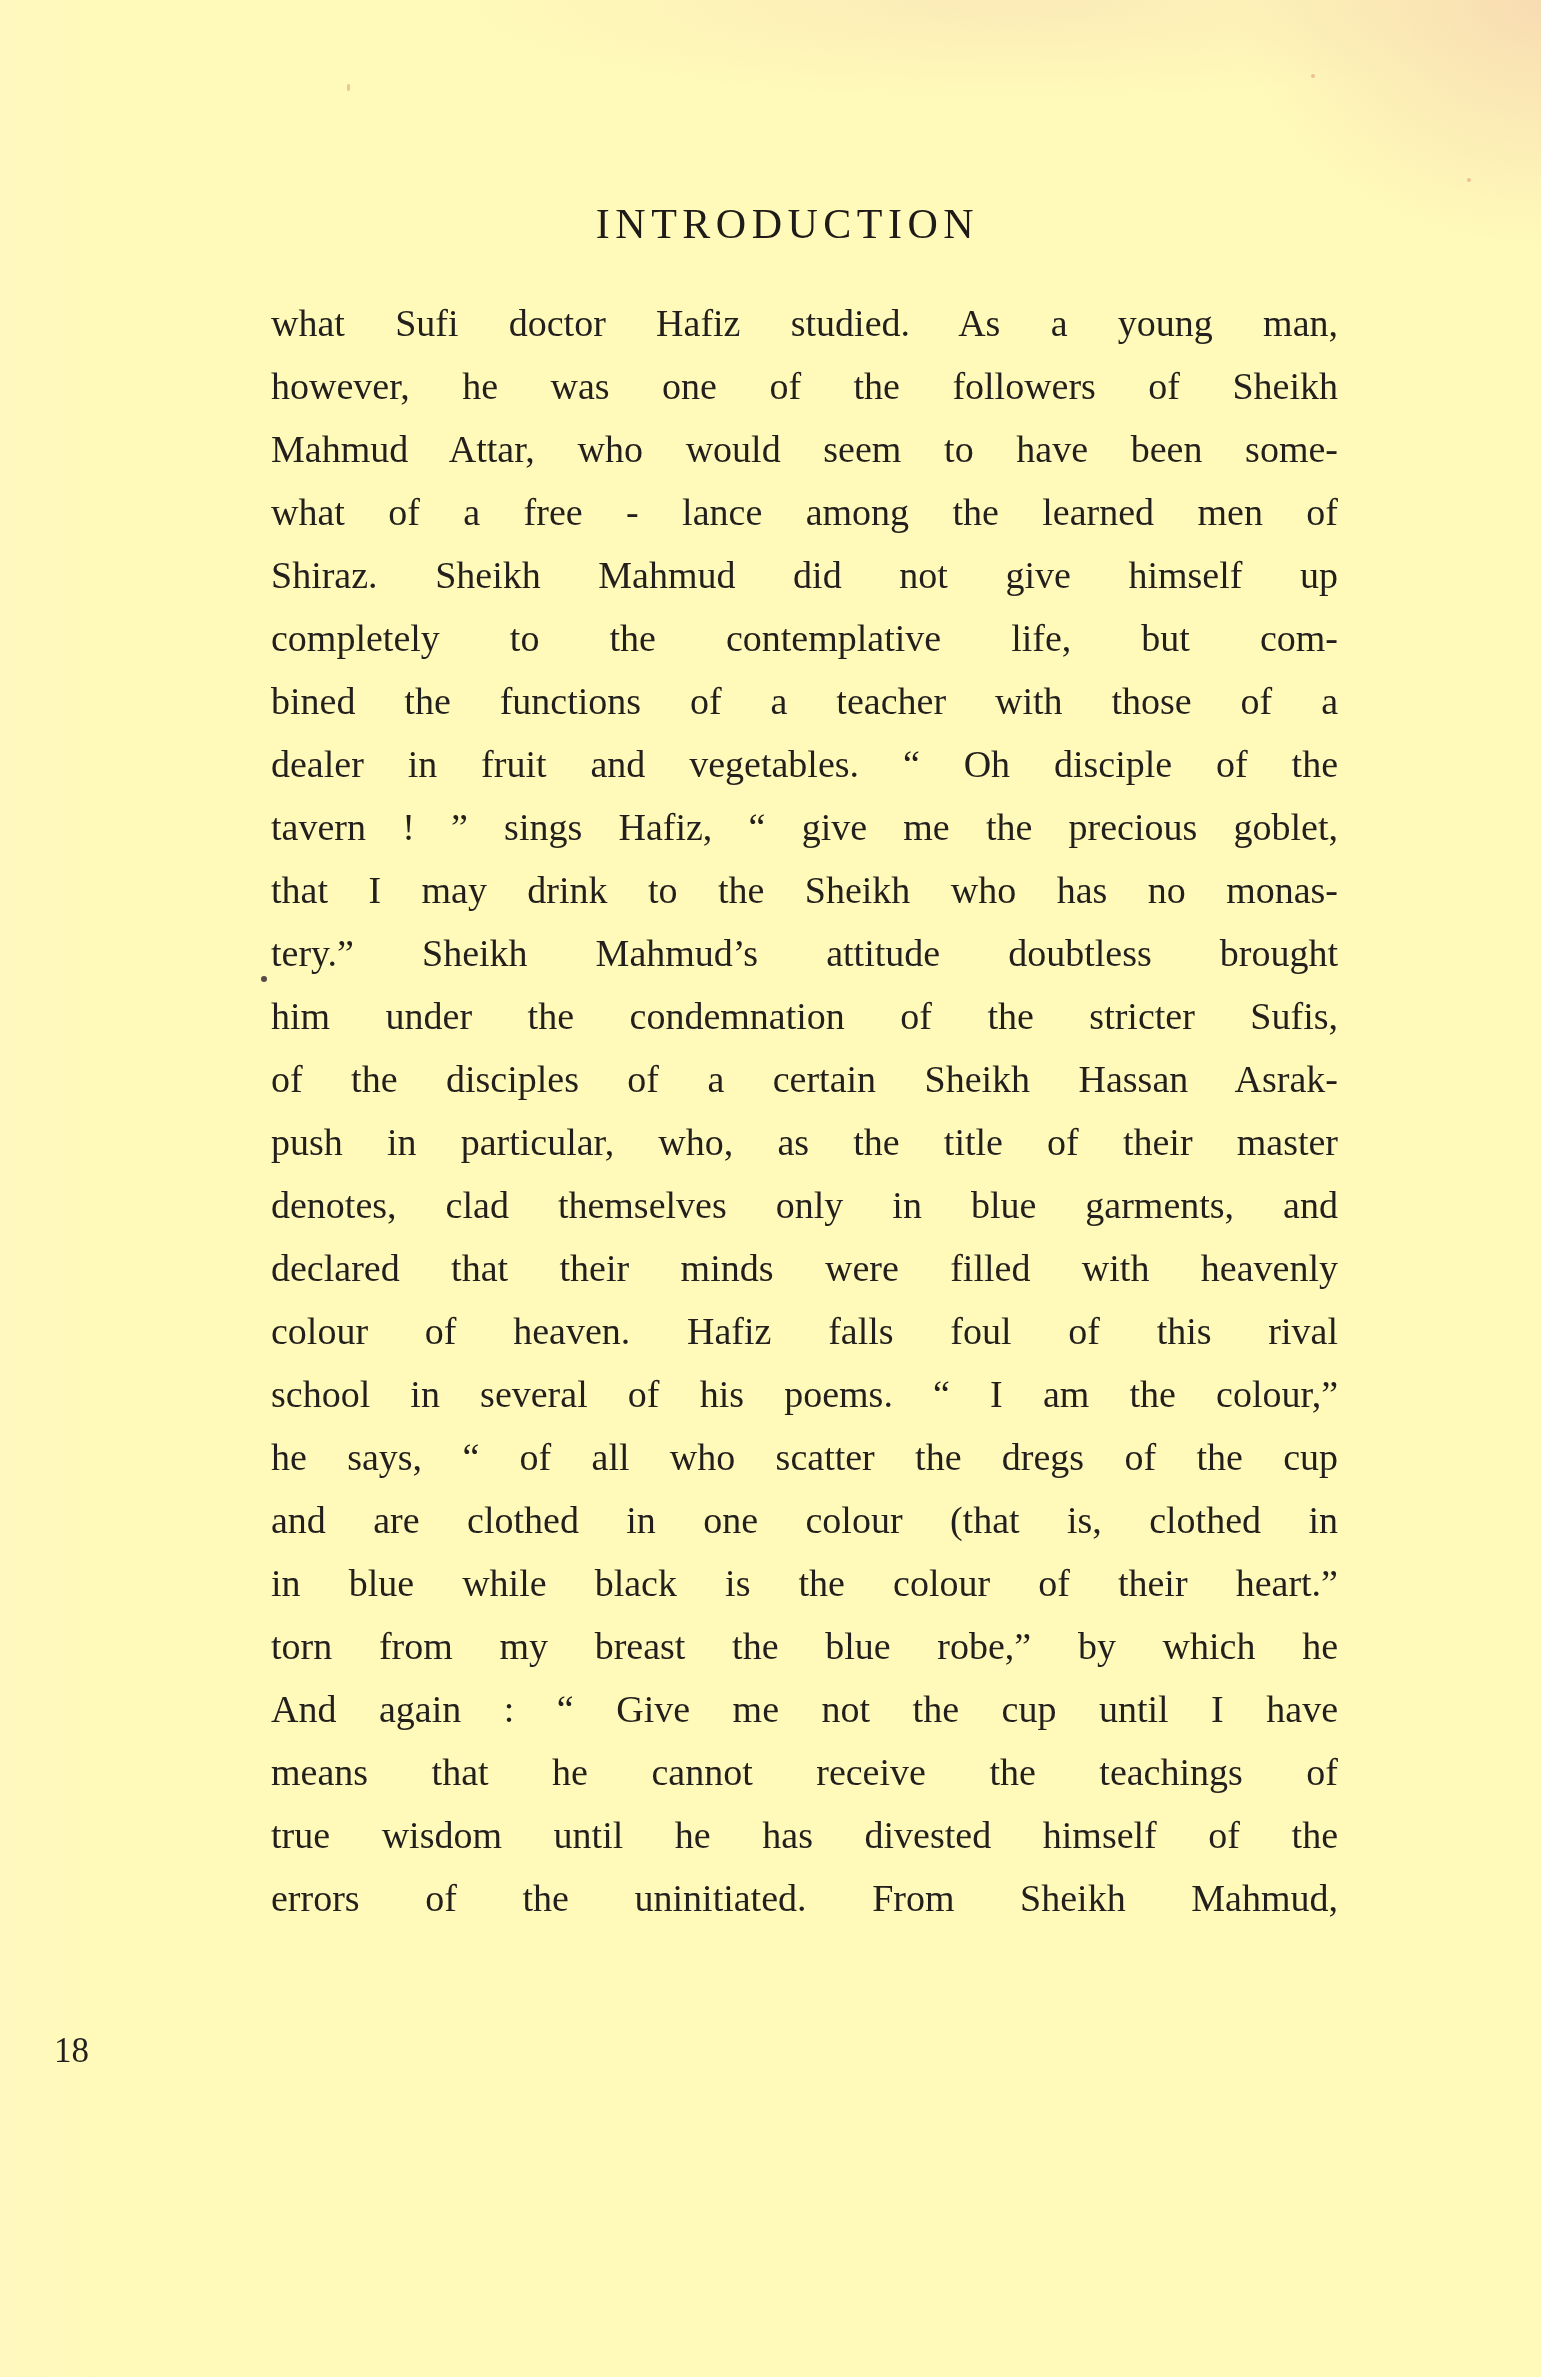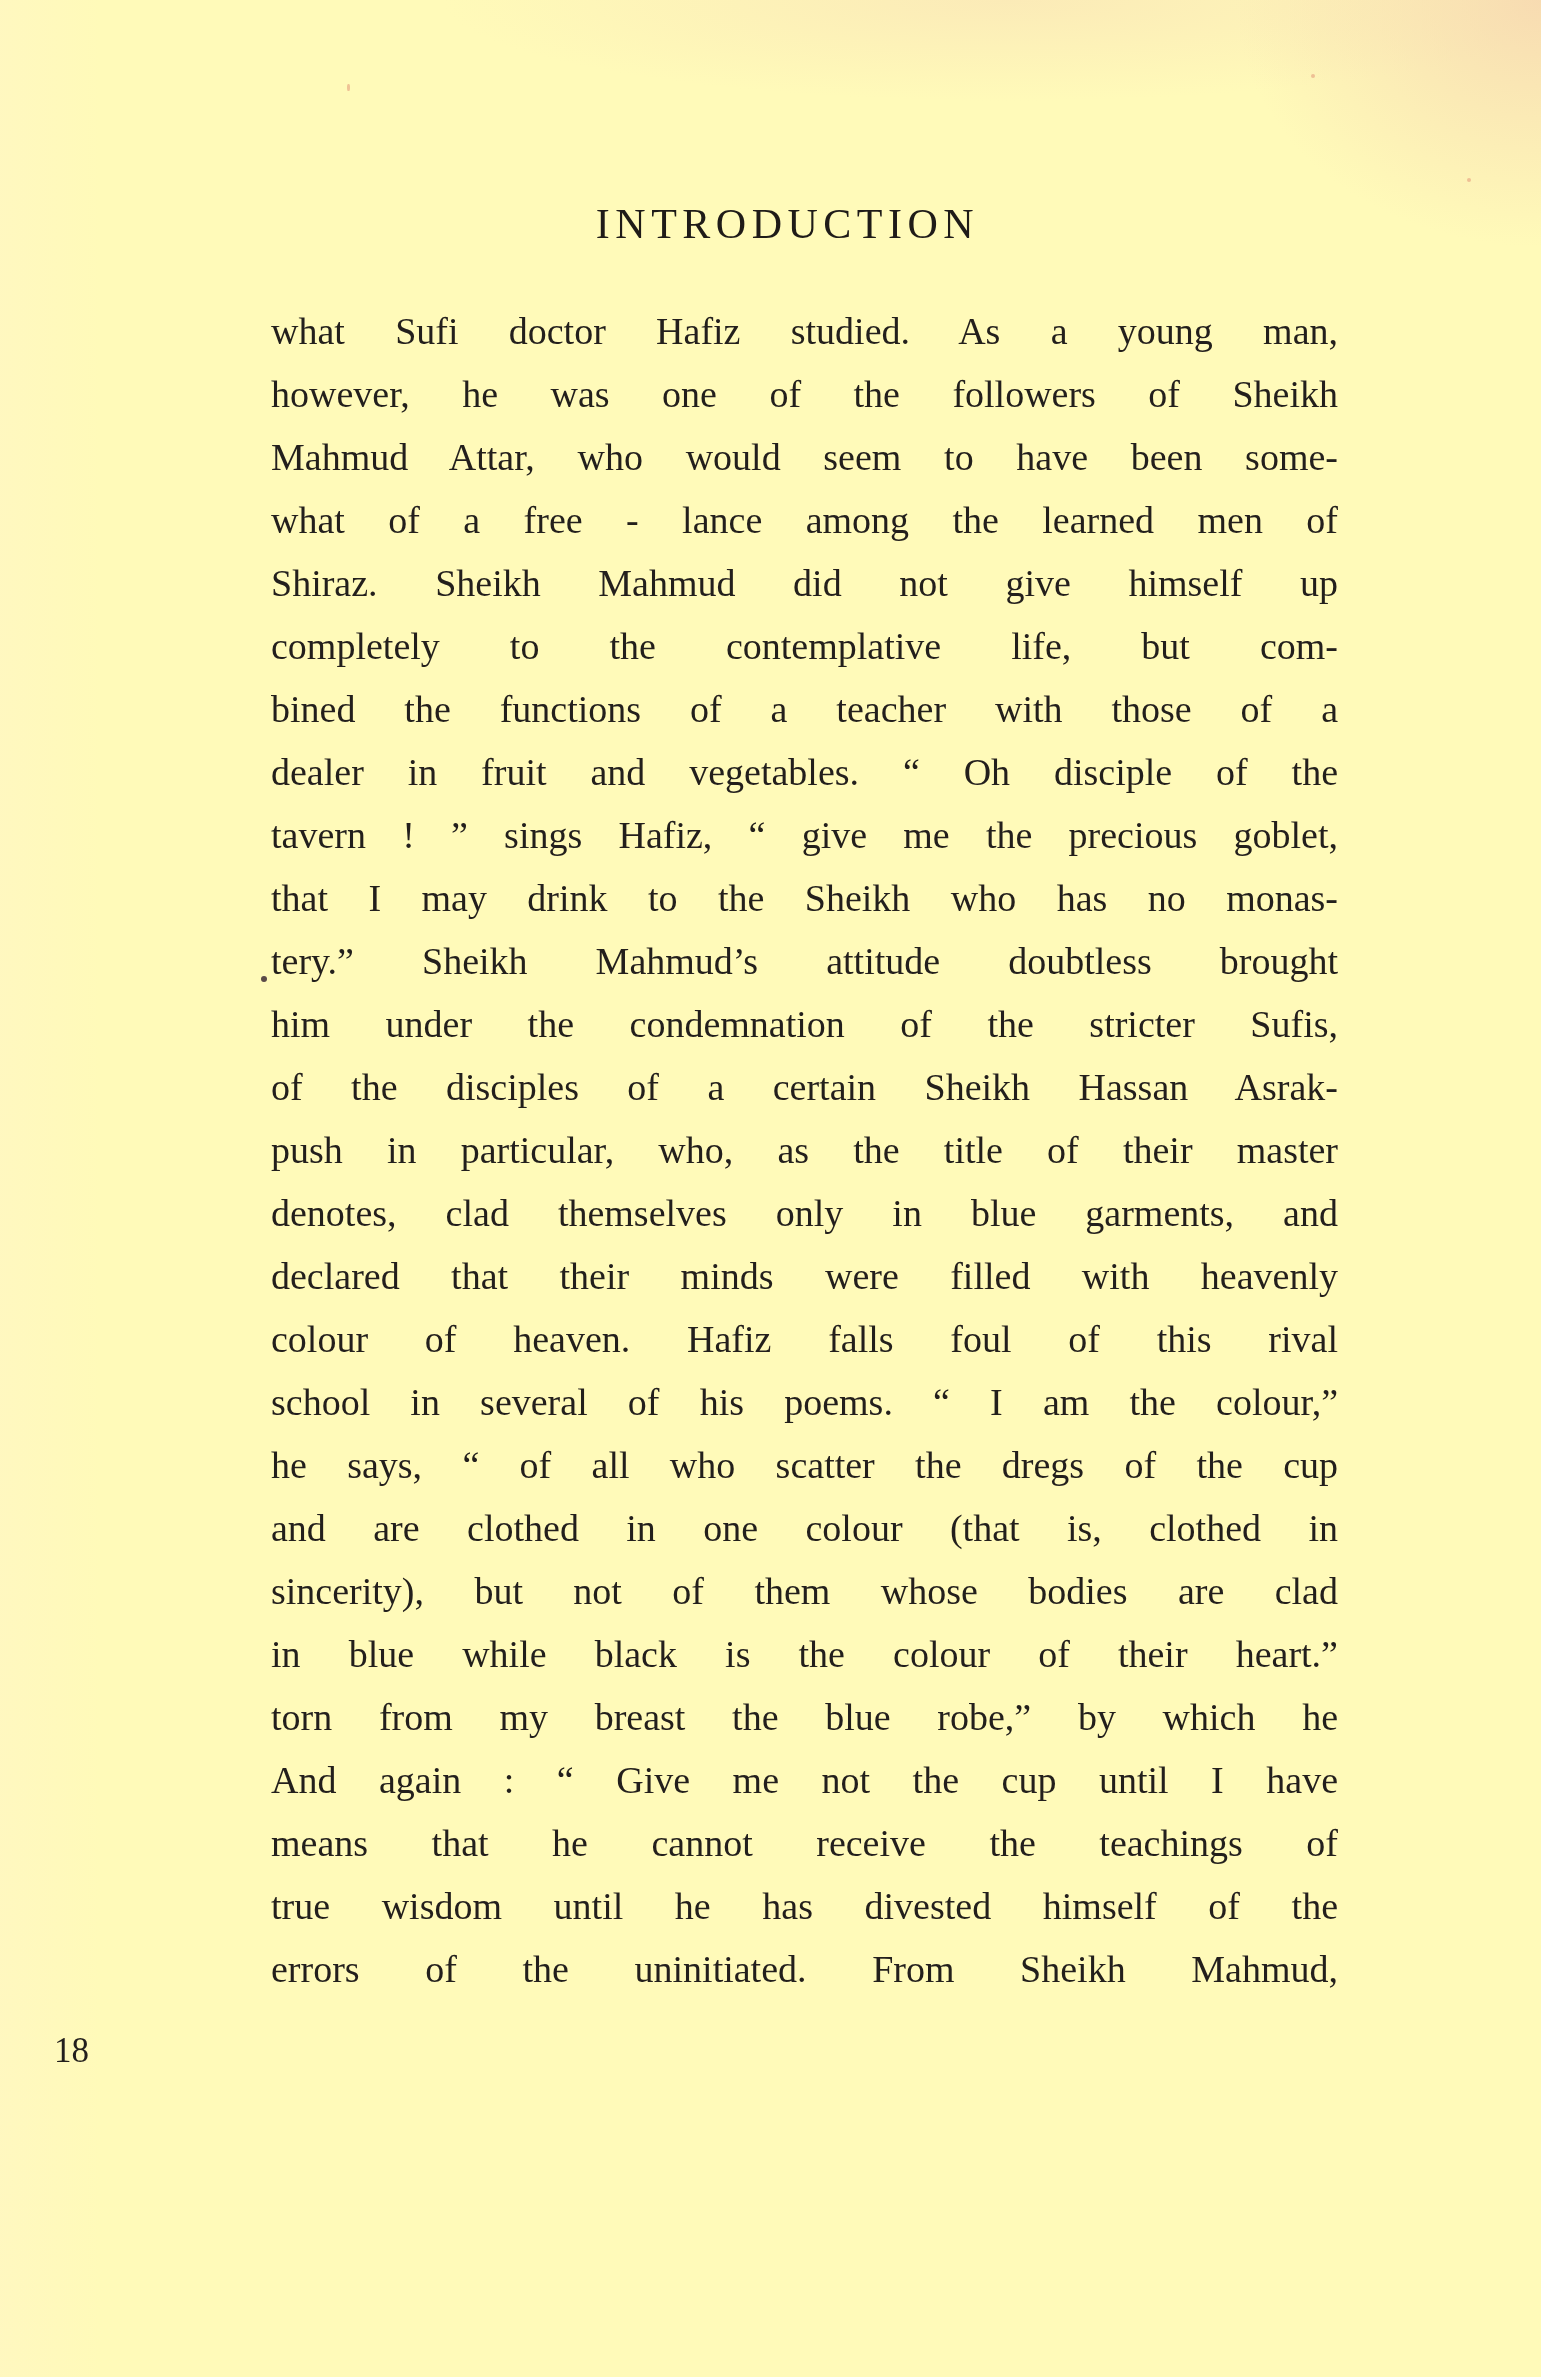--- a/index.html
+++ b/index.html
@@ -35,21 +35,21 @@
     font-size: 42px;
     line-height: 50px;
     letter-spacing: 5.5px;
     padding-left: 34px;
     box-sizing: border-box;
     color: #1f1b18;
   }
   .body-text {
     position: absolute;
     left: 271px;
-    top: 300px;
+    top: 292px;
     width: 1067px;
   }
   .line {
     display: block;
     height: 63px;
     line-height: 63px;
     font-size: 38px;
     text-align: justify;
     text-align-last: justify;
     white-space: nowrap;
@@ -112,21 +112,20 @@
     <div class="line"><span class="t">tery.”  Sheikh Mahmud’s attitude doubtless brought</span></div>
     <div class="line"><span class="t">him under the condemnation of the stricter Sufis,</span></div>
     <div class="line"><span class="t">of the disciples of a certain Sheikh Hassan Asrak-</span></div>
     <div class="line"><span class="t">push in particular, who, as the title of their master</span></div>
     <div class="line"><span class="t">denotes, clad themselves only in blue garments, and</span></div>
     <div class="line"><span class="t">declared that their minds were filled with heavenly</span></div>
     <div class="line"><span class="t">colour of heaven.  Hafiz falls foul of this rival</span></div>
     <div class="line"><span class="t">school in several of his poems.  “ I am the colour,”</span></div>
     <div class="line"><span class="t">he says, “ of all who scatter the dregs of the cup</span></div>
     <div class="line"><span class="t">and are clothed in one colour (that is, clothed in</span></div>
-    <div class="line"><span class="t">sincerity), but not of them whose bodies are clad</span></div>
     <div class="line"><span class="t">in blue while black is the colour of their heart.”</span></div>
     <div class="line"><span class="t">torn from my breast the blue robe,” by which he</span></div>
     <div class="line"><span class="t">And again :  “ Give me not the cup until I have</span></div>
     <div class="line"><span class="t">means that he cannot receive the teachings of</span></div>
     <div class="line"><span class="t">true wisdom until he has divested himself of the</span></div>
     <div class="line"><span class="t">errors of the uninitiated.  From Sheikh Mahmud,</span></div>
   </div>
 
   <div class="print-mark"></div>
 

